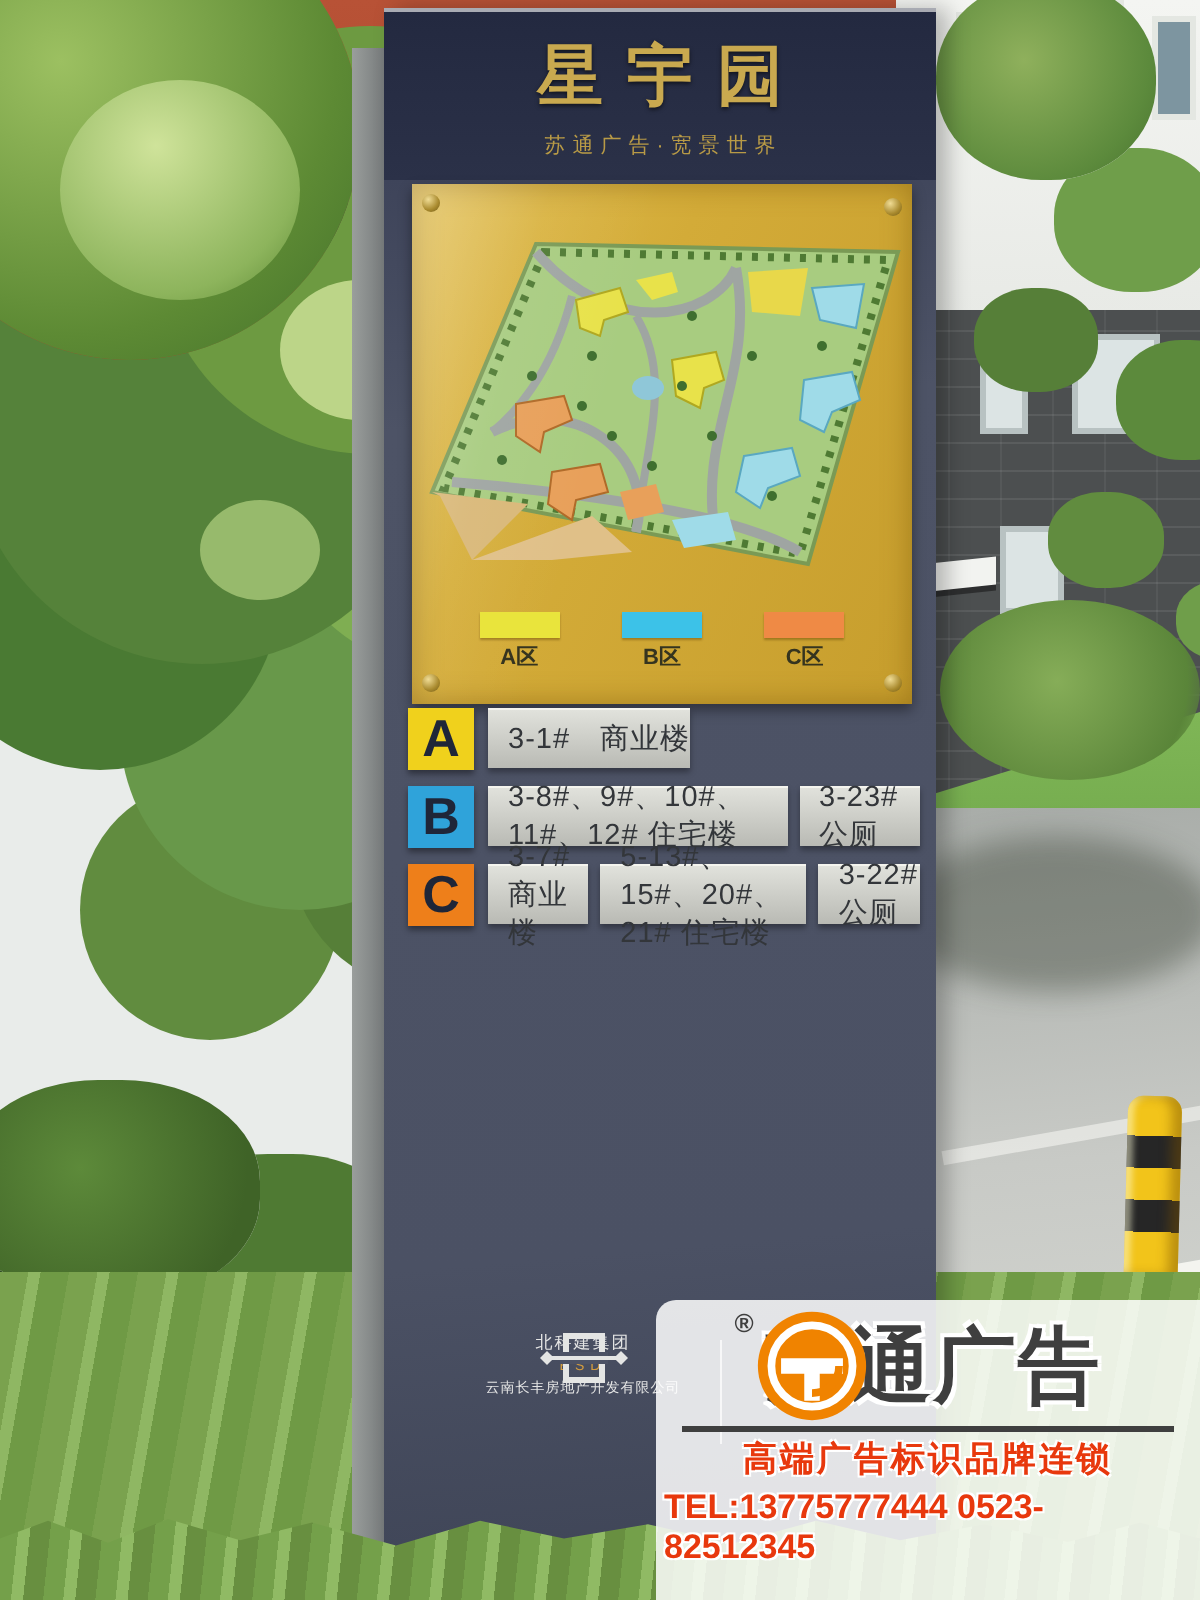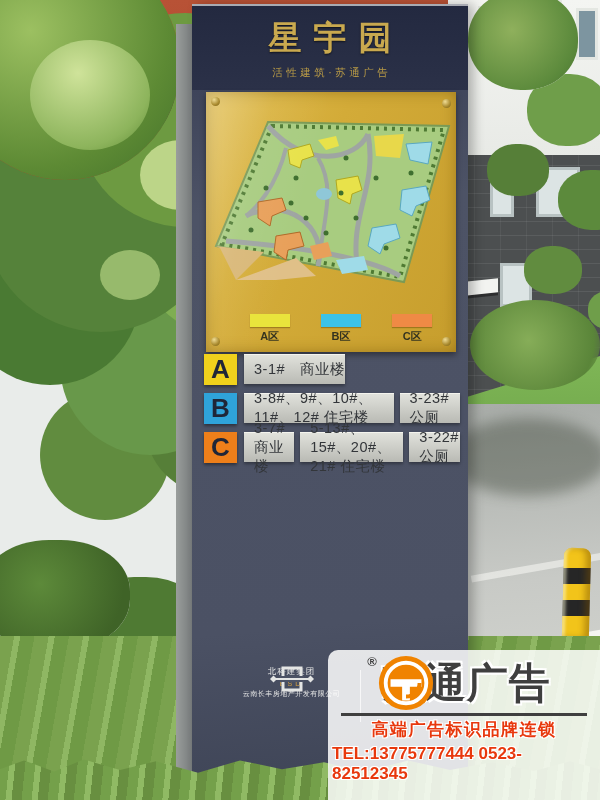--- a/index.html
+++ b/index.html
@@ -81,21 +81,21 @@
 
   
   .map-panel{left:14px;top:86px;width:250px;height:260px;
     background:linear-gradient(115deg,#e0bc4c 0%,#d3ab38 40%,#c79e2d 100%);
     box-shadow:inset 0 0 14px rgba(120,85,10,.5), 0 3px 6px rgba(0,0,0,.4);}
   .map-glare{left:0;top:0;width:100%;height:100%;
     background:linear-gradient(105deg,rgba(255,255,255,.28) 0%,rgba(255,255,255,.05) 22%,transparent 40%);}
   .screw{width:9px;height:9px;border-radius:50%;background:radial-gradient(circle at 35% 30%,#f0dc94,#a98a2e 60%,#6f5a18);}
   .sc1{left:5px;top:5px;} .sc2{right:5px;top:7px;} .sc3{left:5px;bottom:6px;} .sc4{right:5px;bottom:6px;}
   .siteplan{left:0;top:6px;width:250px;height:206px;}
-  .map-legend{left:10px;bottom:8px;width:100%;height:38px;display:flex;justify-content:space-around;align-items:flex-end;padding:0 18px;}
+  .map-legend{left:0;bottom:8px;width:100%;height:38px;display:flex;justify-content:space-around;align-items:flex-start;padding:0 18px;}
   .legend-item{position:static;display:flex;flex-direction:column;align-items:center;gap:2px;}
   .legend-swatch{position:static;width:40px;height:13px;box-shadow:0 1px 1px rgba(90,60,0,.4);}
   .sw-a{background:#e9e43c;} .sw-b{background:#3cc2e8;} .sw-c{background:#ef8a45;}
   .legend-label{position:static;font-size:11px;color:#35341f;font-weight:bold;}
 
   
   .directory{left:12px;top:348px;width:256px;display:flex;flex-direction:column;gap:8px;}
   .dir-section{position:static;display:flex;gap:7px;}
   .sec-label{position:static;width:33px;display:flex;align-items:center;justify-content:center;
     font-size:26px;font-weight:bold;color:#1f2638;box-shadow:0 2px 3px rgba(0,0,0,.4);}
@@ -166,21 +166,21 @@
   <div class="bollard"></div>
 
   <div class="bush-left"></div>
   <div class="grass-bottom"></div>
 
   <div class="sign-side"></div>
   <div class="sign-face">
 
     <div class="sign-header">
       <div class="sign-title">星宇园</div>
-      <div class="sign-subtitle">活性建筑·苏通广告</div>
+      <div class="sign-subtitle">苏通广告·宽景世界</div>
     </div>
 
     <div class="map-panel">
       <svg class="siteplan" viewBox="0 0 250 206">
         <polygon points="62,24 243,28 198,184 10,148" fill="#a8cc80" stroke="#7a9a55" stroke-width="2"></polygon>
         <polygon points="66,28 238,32 194,179 16,146" fill="none" stroke="#4f7a33" stroke-width="4" stroke-dasharray="3 5"></polygon>
         <polygon points="10,148 58,154 30,182 14,150" fill="#d9b878"></polygon>
         <polygon points="30,182 90,160 110,178 70,182" fill="#e0c088"></polygon>
         <path d="M62,28 C100,72 150,62 162,36" fill="none" stroke="#9fa5a2" stroke-width="5"></path>
         <path d="M40,118 C80,98 122,128 112,168" fill="none" stroke="#9fa5a2" stroke-width="5"></path>

